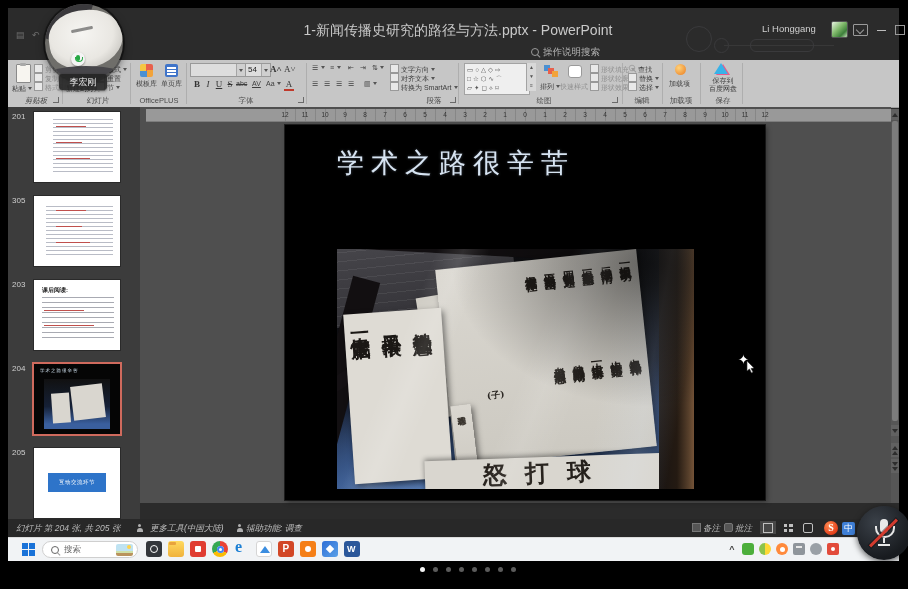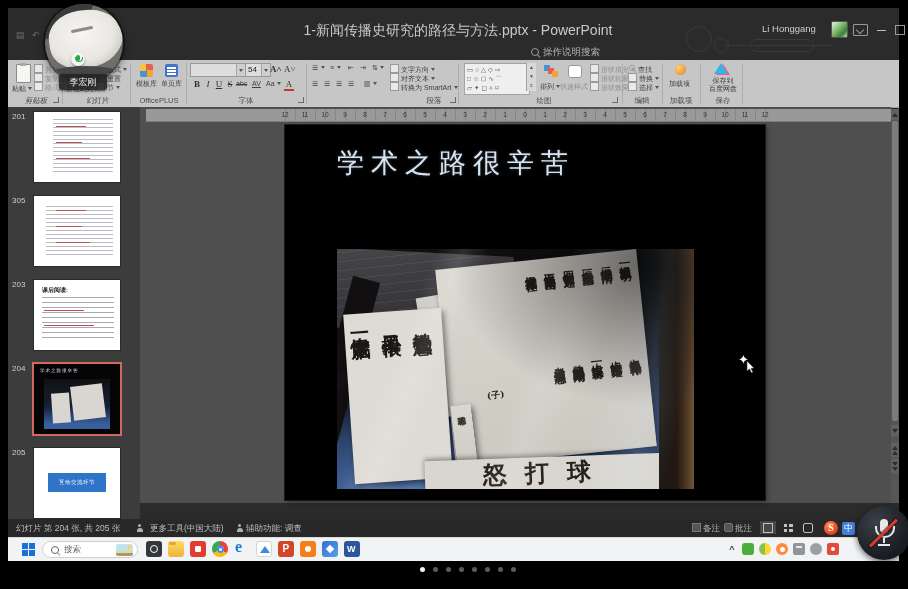--- a/index.html
+++ b/index.html
@@ -113,21 +113,21 @@
   .reflect{position:absolute;inset:0;pointer-events:none;
      background:linear-gradient(112deg,transparent 22%,rgba(255,255,255,.13) 28%,transparent 34%,transparent 52%,rgba(255,255,255,.10) 58%,transparent 66%),
                 linear-gradient(100deg,transparent 72%,rgba(225,238,255,.16) 84%,transparent 93%);}
   .vignette{position:absolute;inset:0;pointer-events:none;
      background:radial-gradient(ellipse at 88% 6%,rgba(0,0,0,.55),transparent 45%);}
   .cursor{position:absolute;color:#fff;text-shadow:0 0 2px #000;pointer-events:none;}
   
   .notesbar{position:absolute;left:140px;top:503px;width:751px;height:16px;background:#343434;border-top:1px solid #262626;}
   .notes-ph{position:absolute;left:18px;top:3px;font-size:8.5px;color:#989898;}
   .statusbar{position:absolute;left:8px;top:519px;width:891px;height:18px;background:#282828;color:#bdbdbd;font-size:8.5px;}
-  .sb{position:absolute;top:4px;white-space:nowrap;}
+  .sb{position:absolute;top:4px;white-space:nowrap;font-style:italic;}
   .ic-person{position:relative;display:inline-block;width:7px;height:8px;margin-right:3px;vertical-align:-1px;}
   .ic-person:before{content:"";position:absolute;left:2px;top:0;width:3px;height:3px;border-radius:50%;background:#b0b0b0;}
   .ic-person:after{content:"";position:absolute;left:0.5px;top:3.5px;width:6px;height:4px;border-radius:3px 3px 0 0;background:#b0b0b0;}
   .viewbtn{position:absolute;top:2px;width:16px;height:13px;display:flex;align-items:center;justify-content:center;}
   .viewbtn.sel{background:#474747;}
   .vb-ic{width:8px;height:8px;border:1px solid #c0c0c0;}
   .vb-grid{width:9px;height:8px;background:
      linear-gradient(90deg,#c0c0c0 0 3px,transparent 3px 5px,#c0c0c0 5px 8px) top/9px 3px no-repeat,
      linear-gradient(90deg,#c0c0c0 0 3px,transparent 3px 5px,#c0c0c0 5px 8px) bottom/9px 3px no-repeat;}
   .sogou-s{position:absolute;width:14px;height:14px;border-radius:50%;background:radial-gradient(circle at 35% 30%,#ff8a50,#e33c18 75%);

